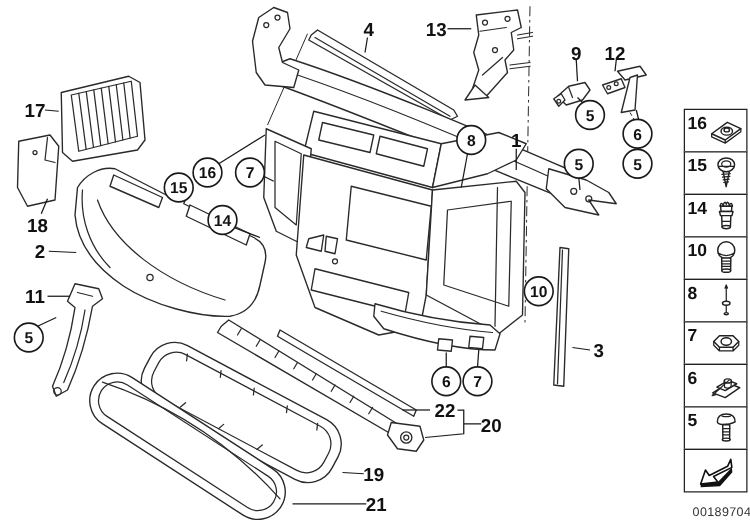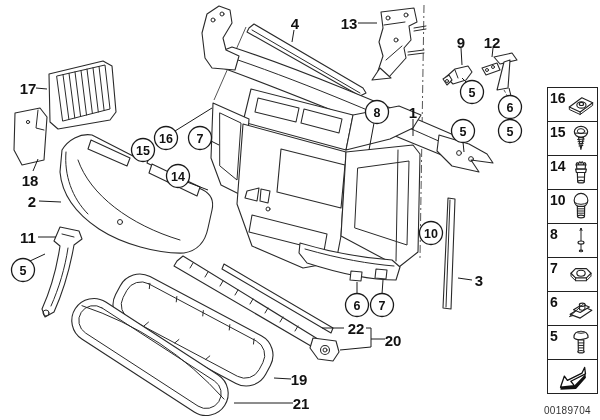--- a/index.html
+++ b/index.html
@@ -20,21 +20,21 @@
   .callout-plain-text{font:bold 15px "Liberation Sans",sans-serif;fill:#111;text-anchor:middle;}
   #legend{position:absolute;left:547px;top:87px;width:51px;}
   .legend-cell{
     box-sizing:border-box;width:51px;height:35px;border:1px solid #222;margin-top:-1px;
     display:flex;align-items:center;padding:1px 1px 1px 2px;background:#fff;
   }
   .legend-cell:first-child{margin-top:0;}
   .legend-num{font:bold 14px "Liberation Sans",sans-serif;color:#111;min-width:16px;line-height:1;align-self:flex-start;padding-top:2px;}
   .legend-icon{flex:0 0 auto;margin-left:auto;margin-right:1px;}
   #part-number{
-    position:absolute;left:544px;top:405px;width:57px;text-align:left;
+    position:absolute;left:544px;top:405px;width:57px;text-align:right;
     font:10px "Liberation Sans",sans-serif;color:#333;letter-spacing:.3px;
   }
   #icon-defs{position:absolute;width:0;height:0;overflow:hidden;}
   .sym{fill:#fff;stroke:#222;stroke-width:1.4;stroke-linejoin:round;stroke-linecap:round;}
   .symline{fill:none;stroke:#222;stroke-width:1.2;stroke-linejoin:round;stroke-linecap:round;}
 </style>
 </head>
 <body>
 
 <div id="stage">

